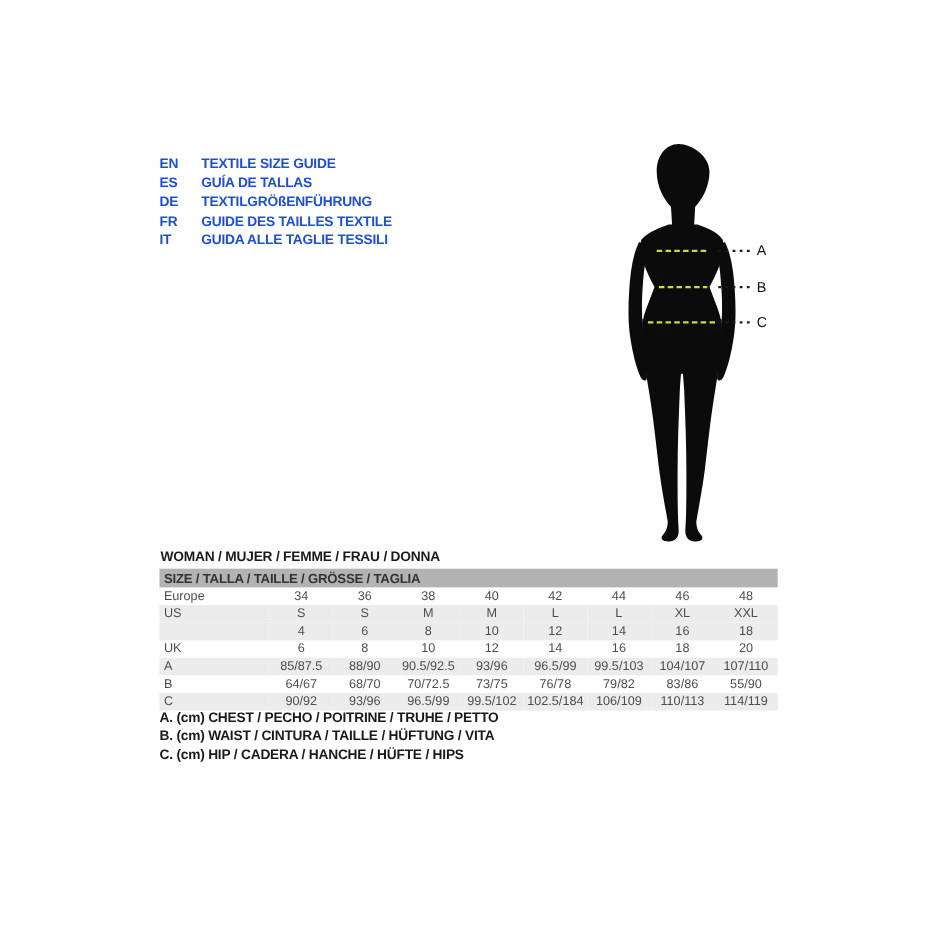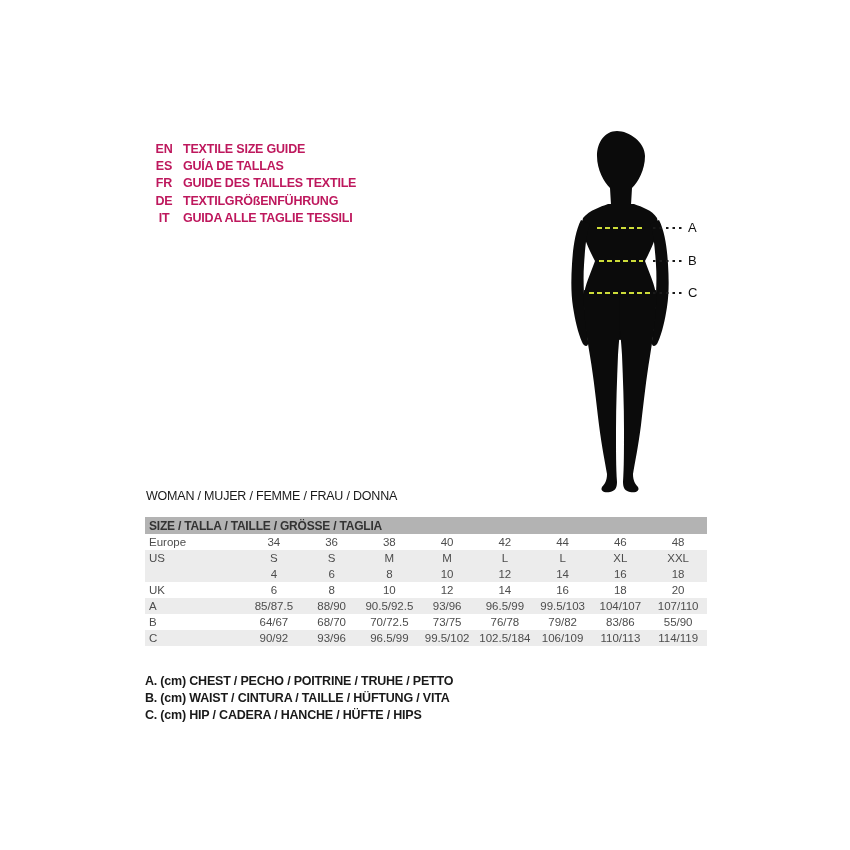--- a/index.html
+++ b/index.html
@@ -7,72 +7,72 @@
     --shade-bg:#ececec;
   }
   *{margin:0;padding:0;box-sizing:border-box;}
   html,body{width:850px;height:850px;background:#ffffff;
     font-family:"Liberation Sans", sans-serif;}
   .canvas{position:relative;width:850px;height:850px;background:#fff;overflow:hidden;}
 
   
   .lang-block{position:absolute;left:145px;top:141px;}
   .lang-row{display:flex;line-height:17.2px;font-size:12.5px;font-weight:700;
-    color:#be185d;letter-spacing:-0.2px;text-align:center;}
+    color:#1d4ed8;letter-spacing:-0.2px;}
   .lang-code{display:inline-block;width:38px;}
 
   
   .figure-svg{position:absolute;left:570px;top:125px;width:125px;height:375px;}
   .measure-label{position:absolute;left:688px;font-size:13px;font-weight:400;
     color:#111;line-height:15px;}
   #label-a{top:220px;}
   #label-b{top:253px;}
   #label-c{top:285px;}
 
   
-  .section-title{position:absolute;left:146px;top:489px;font-size:12.5px;
-    font-weight:400;color:#1a1a1a;letter-spacing:-0.2px;}
+  .section-title{position:absolute;left:146px;top:499px;font-size:12.5px;
+    font-weight:700;color:#1a1a1a;letter-spacing:-0.2px;}
 
   
   .table-wrap{position:absolute;left:145px;top:517px;}
   table{border-collapse:collapse;table-layout:fixed;width:562px;}
   th.size-header{background:var(--header-bg);color:#333;font-size:12px;
     font-weight:700;text-align:left;height:17px;padding:0 4px 0 4px;
     letter-spacing:-0.2px;}
   td{height:16px;font-size:11.5px;color:#4d4d4d;text-align:center;
     vertical-align:middle;padding:0;white-space:nowrap;}
   td.row-label{text-align:left;padding-left:4px;color:#4d4d4d;}
   tr.shaded td{background:var(--shade-bg);}
 
   
-  .legend{position:absolute;left:145px;top:673px;}
+  .legend{position:absolute;left:145px;top:644px;}
   .legend-line{font-size:12.5px;font-weight:700;color:#1a1a1a;
     line-height:17.2px;letter-spacing:-0.2px;}
 </style>
 </head>
 <body>
 
 <div class="canvas">
 
   <div class="lang-block" id="lang-block">
       <div class="lang-row">
       <span class="lang-code">EN</span>
       <span class="lang-label">TEXTILE SIZE GUIDE</span>
     </div>
       <div class="lang-row">
       <span class="lang-code">ES</span>
       <span class="lang-label">GUÍA DE TALLAS</span>
     </div>
       <div class="lang-row">
+      <span class="lang-code">DE</span>
+      <span class="lang-label">TEXTILGRÖßENFÜHRUNG</span>
+    </div>
+      <div class="lang-row">
       <span class="lang-code">FR</span>
       <span class="lang-label">GUIDE DES TAILLES TEXTILE</span>
-    </div>
-      <div class="lang-row">
-      <span class="lang-code">DE</span>
-      <span class="lang-label">TEXTILGRÖßENFÜHRUNG</span>
     </div>
       <div class="lang-row">
       <span class="lang-code">IT</span>
       <span class="lang-label">GUIDA ALLE TAGLIE TESSILI</span>
     </div>
     </div>
 
   <svg class="figure-svg" viewBox="570 125 125 375">
     <g>
 

